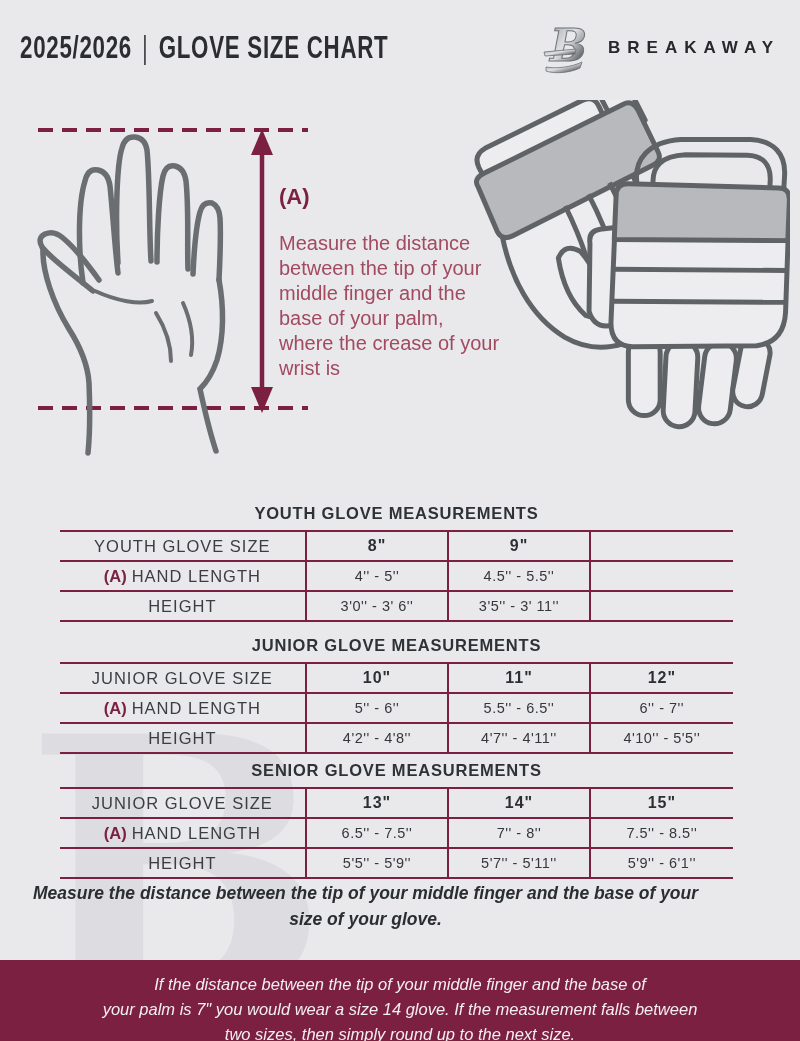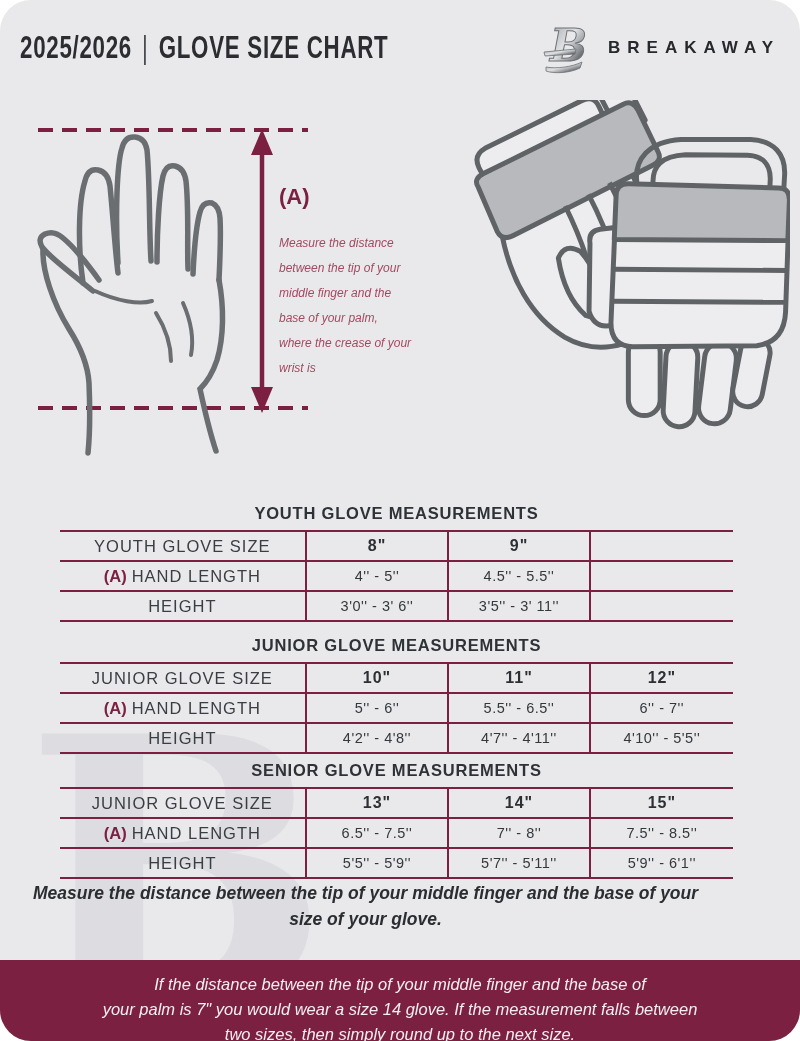--- a/index.html
+++ b/index.html
@@ -8,40 +8,40 @@
     --ink:#2c2f33;
     --table-ink:#3a3e42;
     --bg:#e9e9ec;
     --hand:#6b6e71;
     --glove-line:#606366;
     --glove-fill:#ededf0;
     --cuff:#b7b9bc;
   }
   html,body{margin:0;padding:0;}
   body{background:#fff;font-family:"Liberation Sans",sans-serif;}
-  #page{position:relative;width:800px;height:1041px;background:var(--bg);overflow:hidden;border-radius:31px;}
+  #page{position:relative;width:800px;height:1041px;background:var(--bg);overflow:hidden;}
 
   
   .header{position:absolute;top:18px;left:20px;right:20px;height:60px;}
   .season-title{position:absolute;left:0;top:12px;font-weight:700;font-size:31px;color:#2b2d30;
     letter-spacing:1px;transform:scaleX(.72);transform-origin:left center;white-space:nowrap;}
   .season-title .pipe{font-weight:400;color:#4a4d50;padding:0 14px;}
   .brand{position:absolute;right:0;top:0;display:flex;align-items:center;gap:14px;height:60px;}
   .brand-name{font-weight:700;font-size:17px;letter-spacing:7px;color:#26282b;}
 
   
   .dash{position:absolute;height:4px;
     background:repeating-linear-gradient(90deg,var(--maroon) 0 15px,transparent 15px 24px);}
   .dash-top{left:38px;top:128px;width:270px;}
   .dash-bottom{left:38px;top:406px;width:270px;}
   .hand-svg{position:absolute;left:28px;top:133px;width:232px;height:325px;}
   .arrow-svg{position:absolute;left:244px;top:127px;width:36px;height:288px;}
   .measure-label{position:absolute;left:279px;top:184px;font-size:22px;font-weight:700;color:var(--maroon);}
   .measure-note{position:absolute;left:279px;top:231px;color:var(--note);
-    font-style:italic;font-size:12px;line-height:25px;white-space:nowrap;}
+    font-size:20px;line-height:25px;white-space:nowrap;}
   .gloves-svg{position:absolute;left:442px;top:100px;width:348px;height:372px;}
 
   
   .watermark{position:absolute;left:25px;top:690px;font-family:"DejaVu Serif",serif;
     font-weight:700;font-size:360px;line-height:1;color:rgba(120,122,132,.10);z-index:0;user-select:none;}
 
   
   .tbl-section{position:absolute;left:60px;width:673px;z-index:1;}
   .sec-youth{top:503px;} .sec-junior{top:635px;} .sec-senior{top:760px;}
   .tbl-title{text-align:center;font-weight:700;font-size:16.5px;letter-spacing:.8px;

